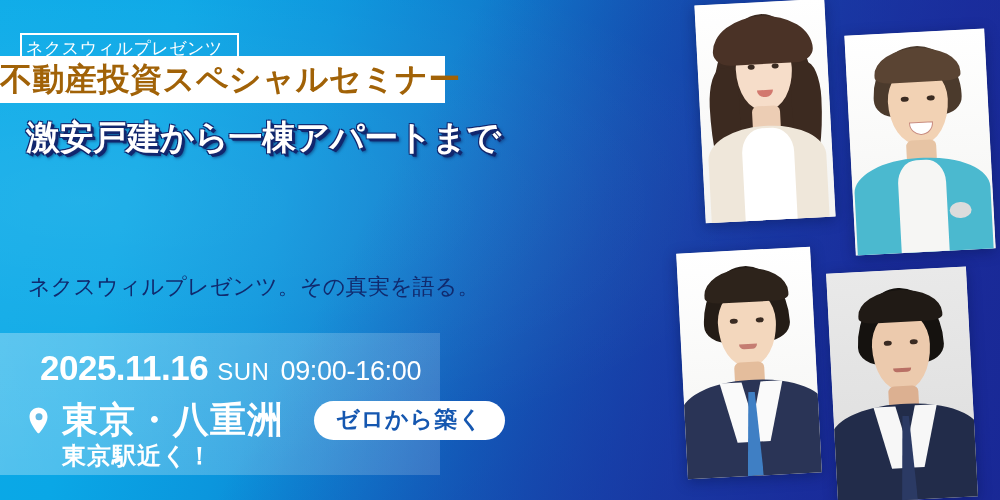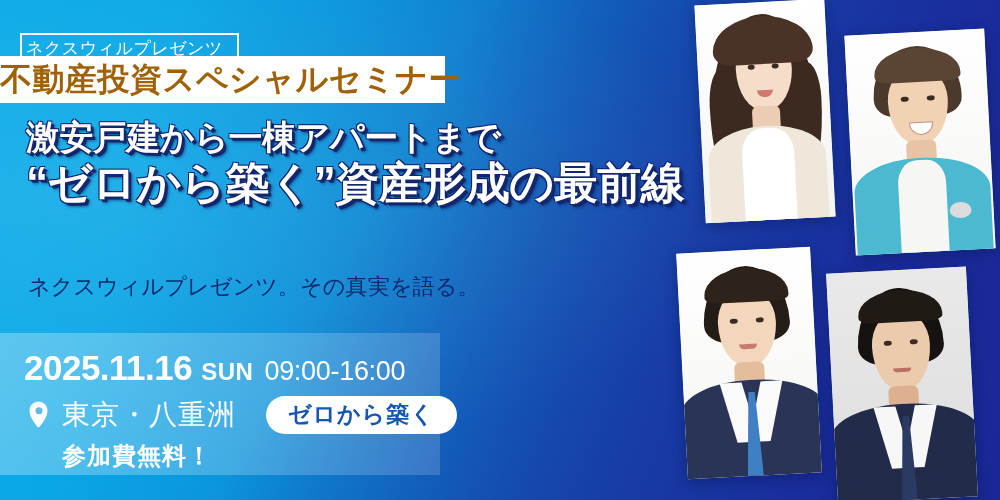--- a/index.html
+++ b/index.html
@@ -121,35 +121,35 @@
     position: absolute;
     left: 0;
     top: 333px;
     width: 440px;
     height: 142px;
     background: linear-gradient(100deg, rgba(255,255,255,0.30) 0%, rgba(255,255,255,0.22) 55%, rgba(255,255,255,0.16) 100%);
   }
 
   #date-row {
     position: absolute;
-    left: 24px;
+    left: 40px;
     top: 348px;
     display: flex;
     align-items: baseline;
     color: #ffffff;
     white-space: nowrap;
   }
   #date-main {
     font-size: 35px;
     font-weight: bold;
     letter-spacing: -0.5px;
   }
   #date-day {
     font-size: 24px;
-    font-weight: 700;
+    font-weight: 400;
     margin-left: 9px;
     letter-spacing: 0.5px;
   }
   #date-time {
     font-size: 27px;
     font-weight: 500;
     margin-left: 11px;
     letter-spacing: -0.3px;
   }
 
@@ -162,22 +162,22 @@
     white-space: nowrap;
   }
   #pin-icon {
     width: 22px;
     height: 28px;
     display: block;
     flex: none;
   }
   #place-text {
     color: #ffffff;
-    font-size: 28px;
-    font-weight: normal;
+    font-size: 36px;
+    font-weight: bold;
     margin-left: 12px;
     letter-spacing: 1px;
   }
   #free-badge {
     margin-left: 30px;
     background: #ffffff;
     color: #1557b0;
     font-size: 23px;
     font-weight: bold;
     border-radius: 999px;
@@ -242,21 +242,20 @@
   <div id="bg-vignette"></div>
 
   <div id="presents-badge">ネクスウィルプレゼンツ</div>
 
   <div id="seminar-bar">
     <div id="seminar-bar-text">不動産投資スペシャルセミナー</div>
   </div>
 
   <div id="headline">
     <div id="headline-line-1" class="headline-line">激安戸建から一棟アパートまで</div>
-    <div id="headline-line-2" class="headline-line">“ゼロから築く”資産形成の最前線</div>
   </div>
 
   <div id="subtitle">ネクスウィルプレゼンツ。その真実を語る。</div>
 
   <div id="info-panel"></div>
 
   <div id="date-row">
     <span id="date-main">2025.11.16</span>
     <span id="date-day">SUN</span>
     <span id="date-time">09:00-16:00</span>
@@ -264,21 +263,21 @@
 
   <div id="place-row">
     <svg id="pin-icon" viewBox="0 0 22 28">
       <path d="M11 0.6C5.4 0.6 1.5 4.6 1.5 9.9c0 6.4 7.8 15.6 8.2 16 .4.4 1.2.4 1.6 0 .4-.4 8.2-9.6 8.2-16 0-5.3-3.9-9.3-9.5-9.3z" fill="#ffffff"></path>
       <circle cx="11" cy="9.8" r="3.5" fill="#62b9e4"></circle>
     </svg>
     <span id="place-text">東京・八重洲</span>
     <span id="free-badge">ゼロから築く</span>
   </div>
 
-  <div id="near-station">参加費無料！</div>
+  <div id="near-station">東京駅近く！</div>
 
   <div id="photo-1" class="photo">
     <div class="face portrait-bg-white">
       <div class="hair" style="left:14px; top:12px; width:102px; height:150px; background:#3c2a20;"></div>
       <div class="face-shape" style="left:38px; top:34px; width:56px; height:74px;  background:#f6ddc9;"></div>
       <div class="hair" style="left:16px; top:14px; width:100px; height:48px; background:#4a3226; border-radius:50% 50% 18% 18% / 72% 72% 28% 28%;"></div>
       <div class="hair" style="left:10px; top:64px; width:30px;  height:112px; background:#3c2a20; border-radius:46% 30% 52% 48% / 34% 34% 66% 66%;"></div>
       <div class="hair" style="left:92px; top:62px; width:30px;  height:108px; background:#3c2a20; border-radius:30% 46% 48% 52% / 34% 34% 66% 66%;"></div>
       <div class="eye" style="left:50px; top:62px; width:7px;  height:5px;"></div>
       <div class="eye" style="left:74px; top:62px; width:7px;  height:5px;"></div>

